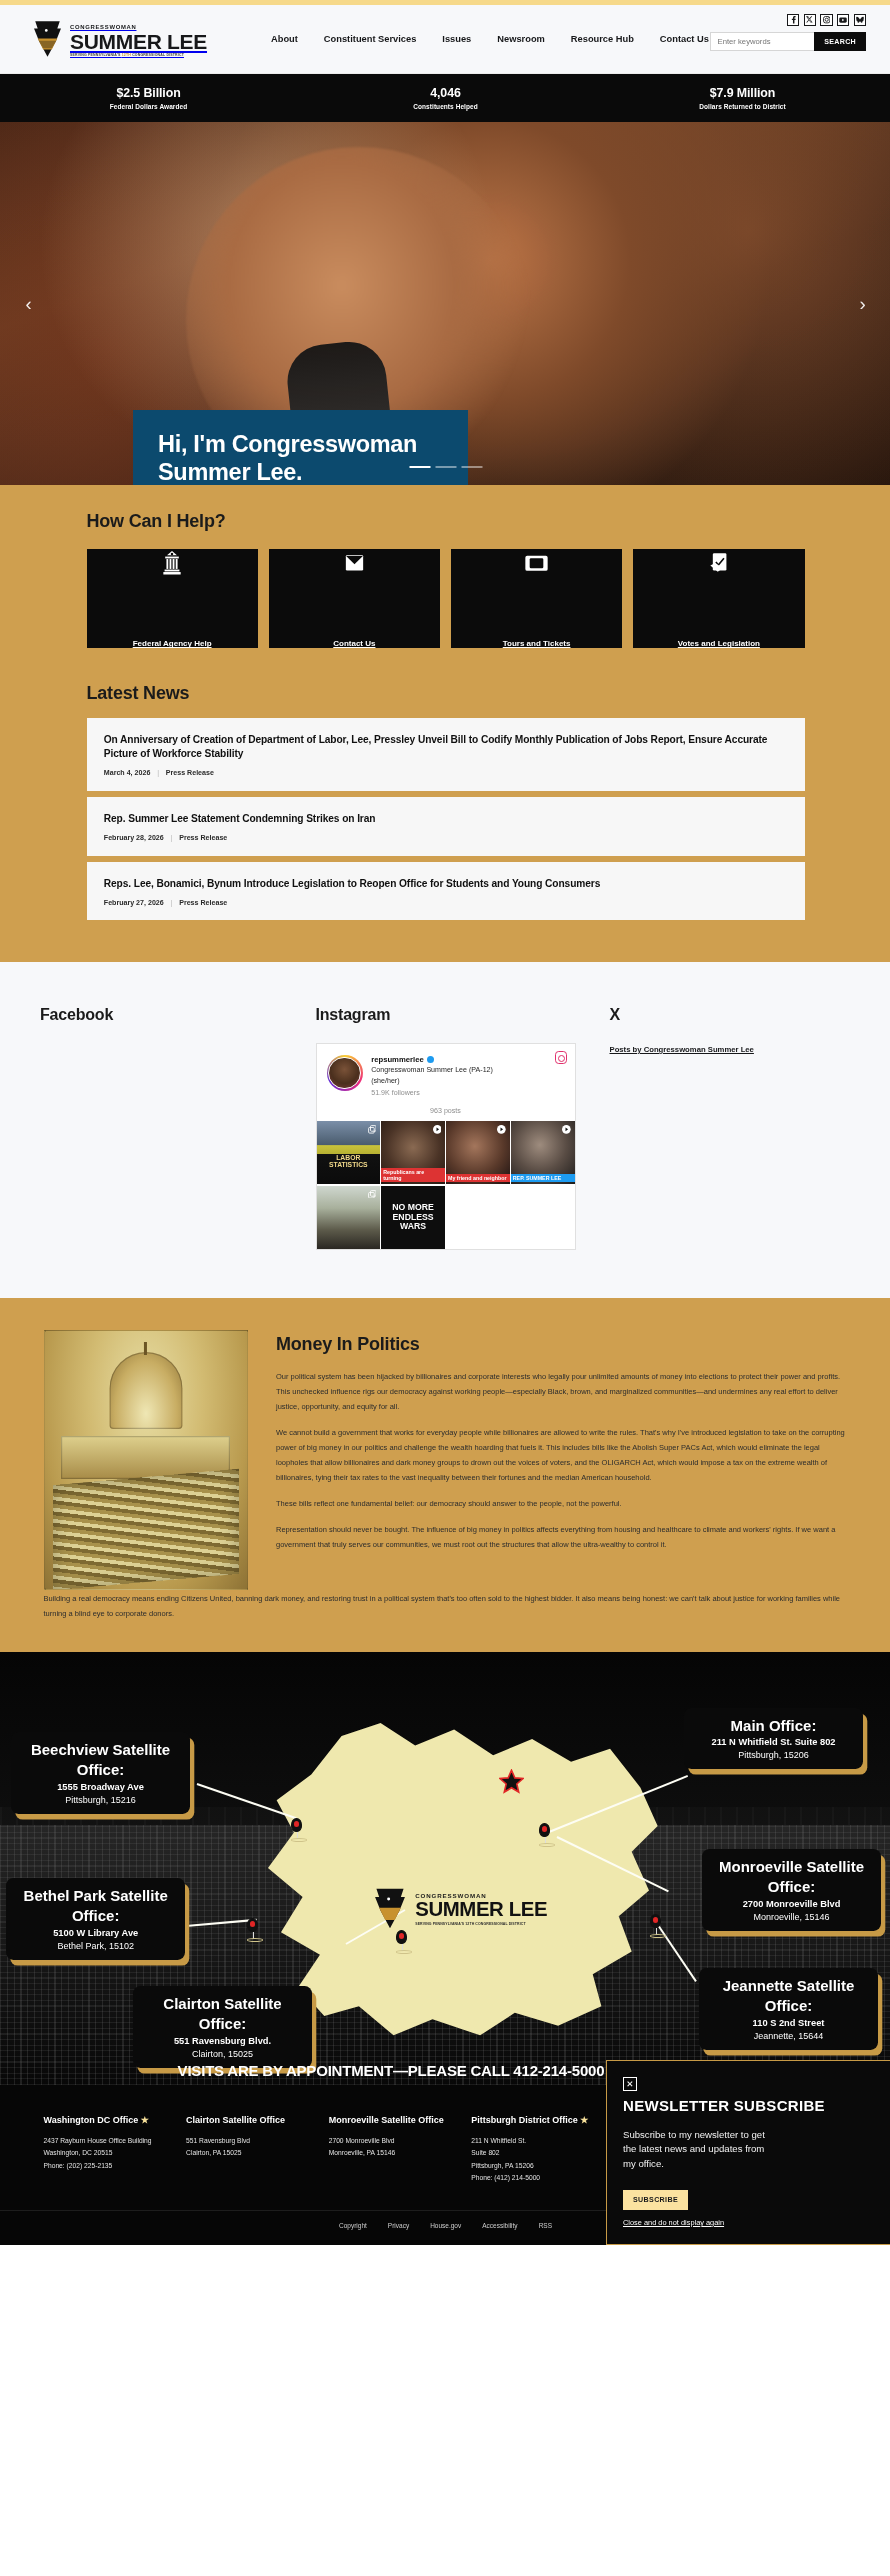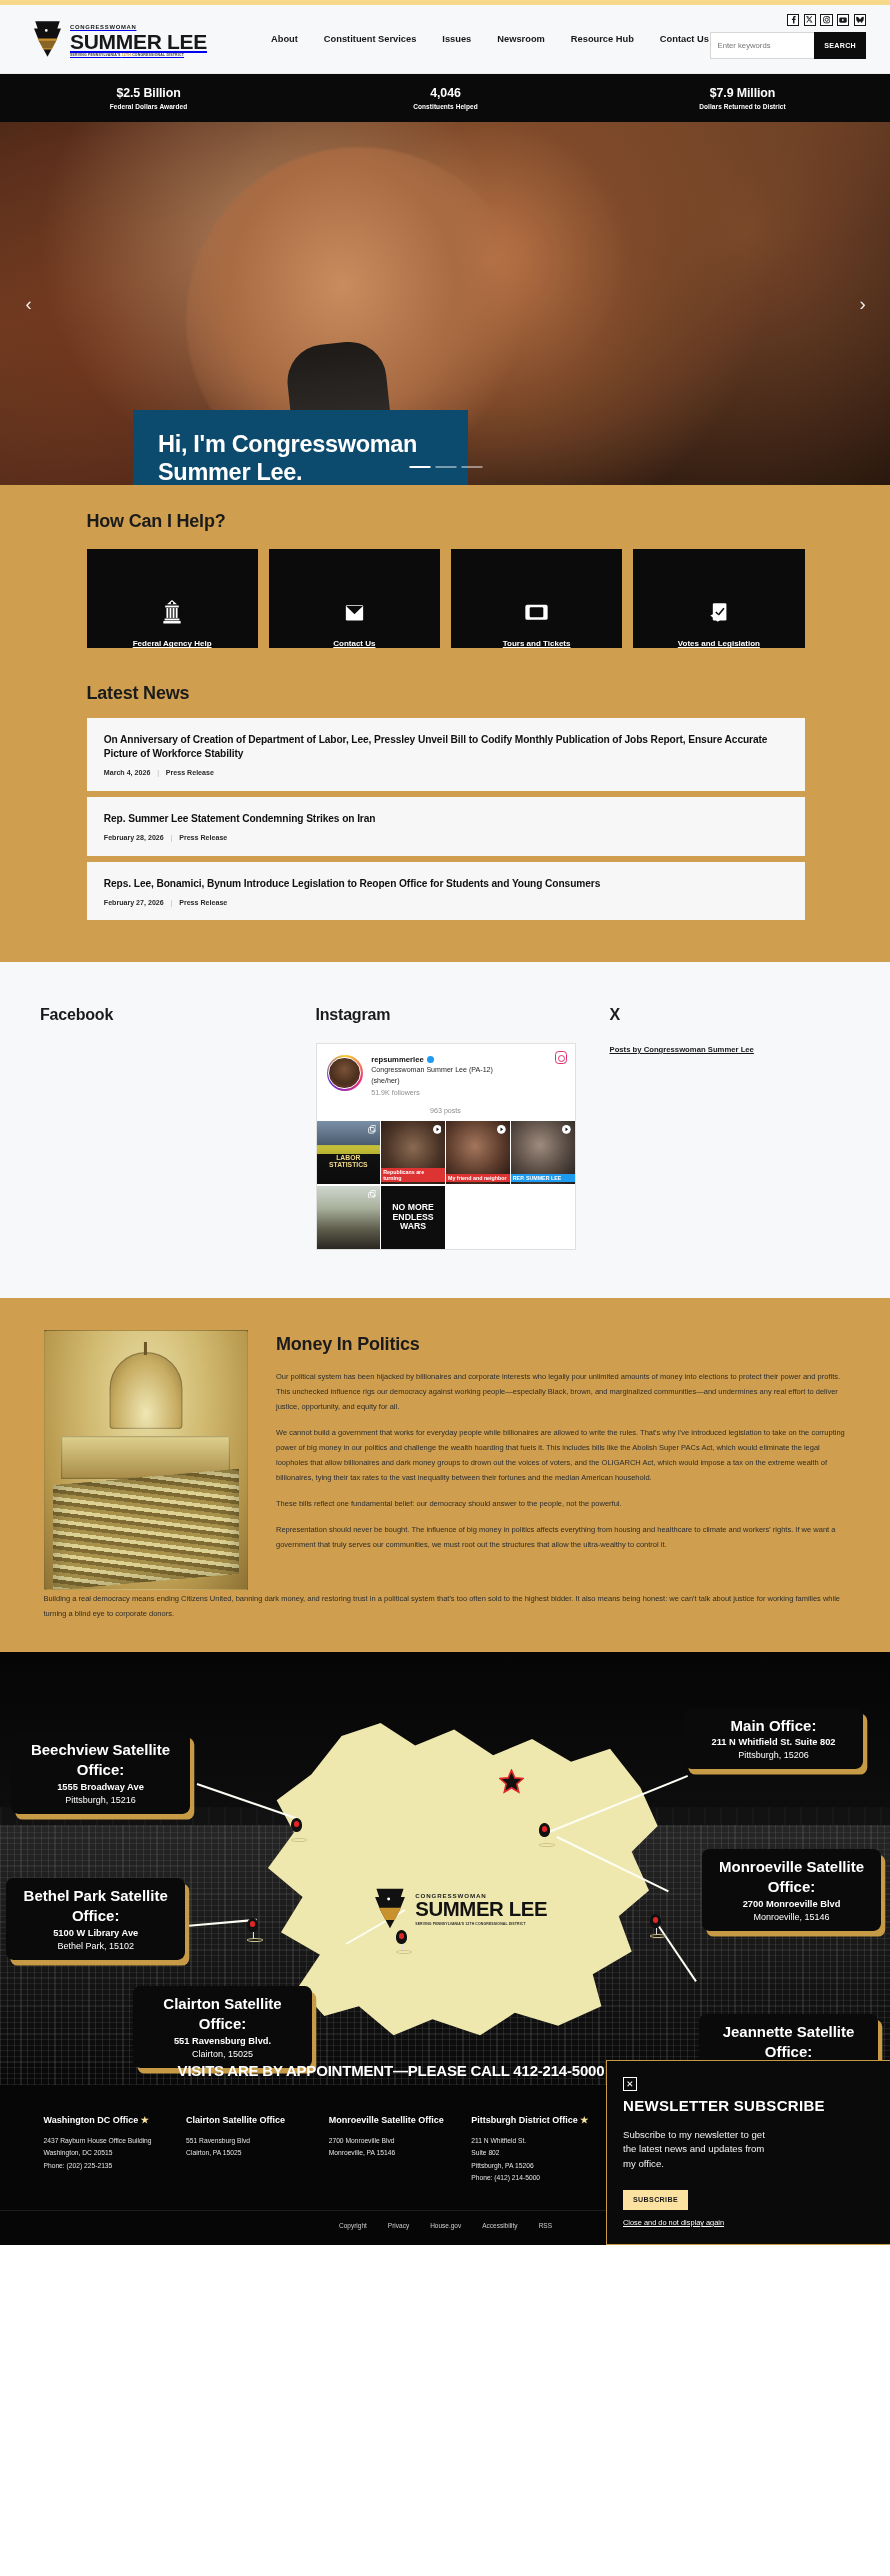--- a/index.html
+++ b/index.html
@@ -35,21 +35,21 @@
   .nav { display: flex; gap: 26px; margin-left: 37px; }
   .nav a { font-size: 9.3px; font-weight: 700; color: #17181a; text-decoration: none; white-space: nowrap; }
   .header-right { position: absolute; right: 25px; top: 8.7px; text-align: right; }
   .socials { display: flex; gap: 4.3px; justify-content: flex-end; margin-bottom: 6.2px; }
   .soc {
     width: 12.4px; height: 12.4px; border: 1px solid #17181a;
     display: flex; align-items: center; justify-content: center;
     background: #fff; color: #17181a;
   }
   .soc svg { display: block; }
-  .searchbox { display: flex; height: 27px; }
+  .searchbox { display: flex; height: 19px; }
   .searchbox input {
     width: 104px; border: 0.6px solid #d6d6d6; border-right: none;
     padding: 0 6.2px; font-size: 7.7px; font-family: "Liberation Sans", sans-serif;
     color: #555; background: #fff; outline: none;
   }
   .searchbox button {
     background: #0c0c0c; color: #fff; border: none; padding: 0 10px;
     font-size: 7.1px; font-weight: 800; letter-spacing: .04em; cursor: pointer;
     font-family: "Liberation Sans", sans-serif;
   }
@@ -105,21 +105,21 @@
   .hero-dots i { display: block; width: 21px; height: 1.9px; background: rgba(255,255,255,.45); }
   .hero-dots i.on { background: #fff; }
 
   
   .gold { background: #cf9f4f; padding: 26px 0 36px; }
   .wrap { width: 718px; margin: 0 auto; }
   .sec-title { font-size: 18px; font-weight: 900; color: #1b1b1b; letter-spacing: -0.2px; }
   .cards { display: flex; gap: 11px; margin-top: 17.3px; }
   .card {
     flex: 1; background: #0b0b0b; color: #fff; height: 99px;
-    display: flex; flex-direction: column; align-items: center; justify-content: flex-end;
+    display: flex; flex-direction: column; align-items: center; justify-content: space-between;
     gap: 13.6px; cursor: pointer;
   }
   .card .ico { height: 27px; display: flex; align-items: center; }
   .card .cl { font-size: 8px; font-weight: 800; }
 
   .news-title { margin-top: 35px; }
   .news-list { margin-top: 13.6px; }
   .news-item {
     background: #f7f7f7; padding: 15px 17.3px 13.6px; margin-bottom: 6.2px; cursor: pointer;
   }
@@ -628,21 +628,21 @@
   <div class="callout" style="left:702px;top:197px;width:179px;">
     <div class="t">Monroeville Satellite Office:</div>
     <div class="a">2700 Monroeville Blvd</div>
     <div class="c">Monroeville, 15146</div>
   </div>
   <div class="callout" style="left:133px;top:334px;width:179px;">
     <div class="t">Clairton Satellite Office:</div>
     <div class="a">551 Ravensburg Blvd.</div>
     <div class="c">Clairton, 15025</div>
   </div>
-  <div class="callout" style="left:699px;top:316px;width:179px;margin-top:46px;">
+  <div class="callout" style="left:699px;top:316px;width:179px;">
     <div class="t">Jeannette Satellite Office:</div>
     <div class="a">110 S 2nd Street</div>
     <div class="c">Jeannette, 15644</div>
   </div>
 
   <div class="map-banner">VISITS ARE BY APPOINTMENT—PLEASE CALL 412-214-5000 TO SCHEDULE</div>
 </section>
 
 <footer class="footer">
   <div class="foot-inner">

